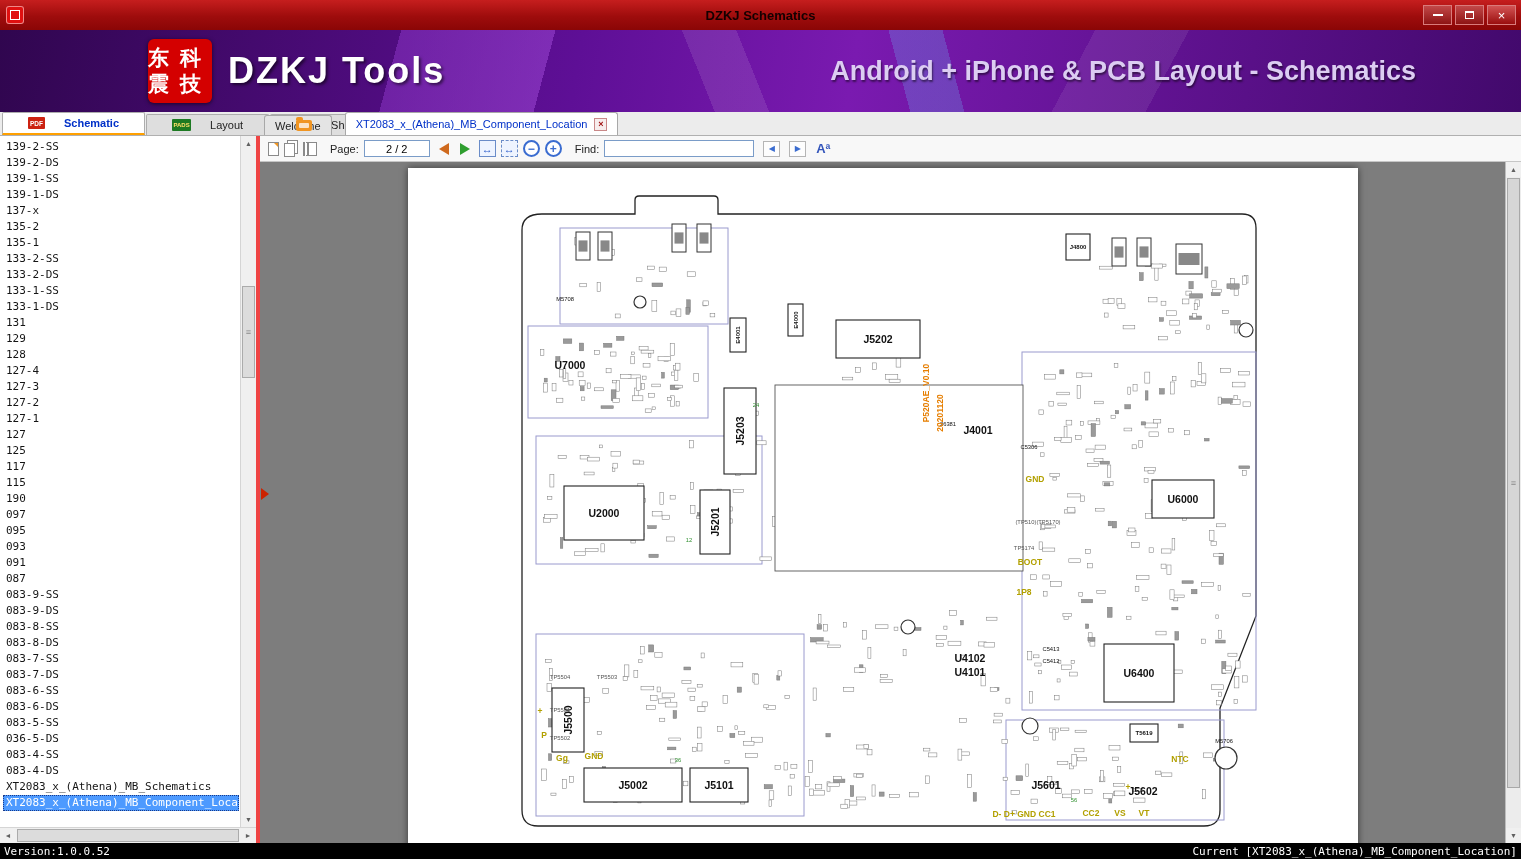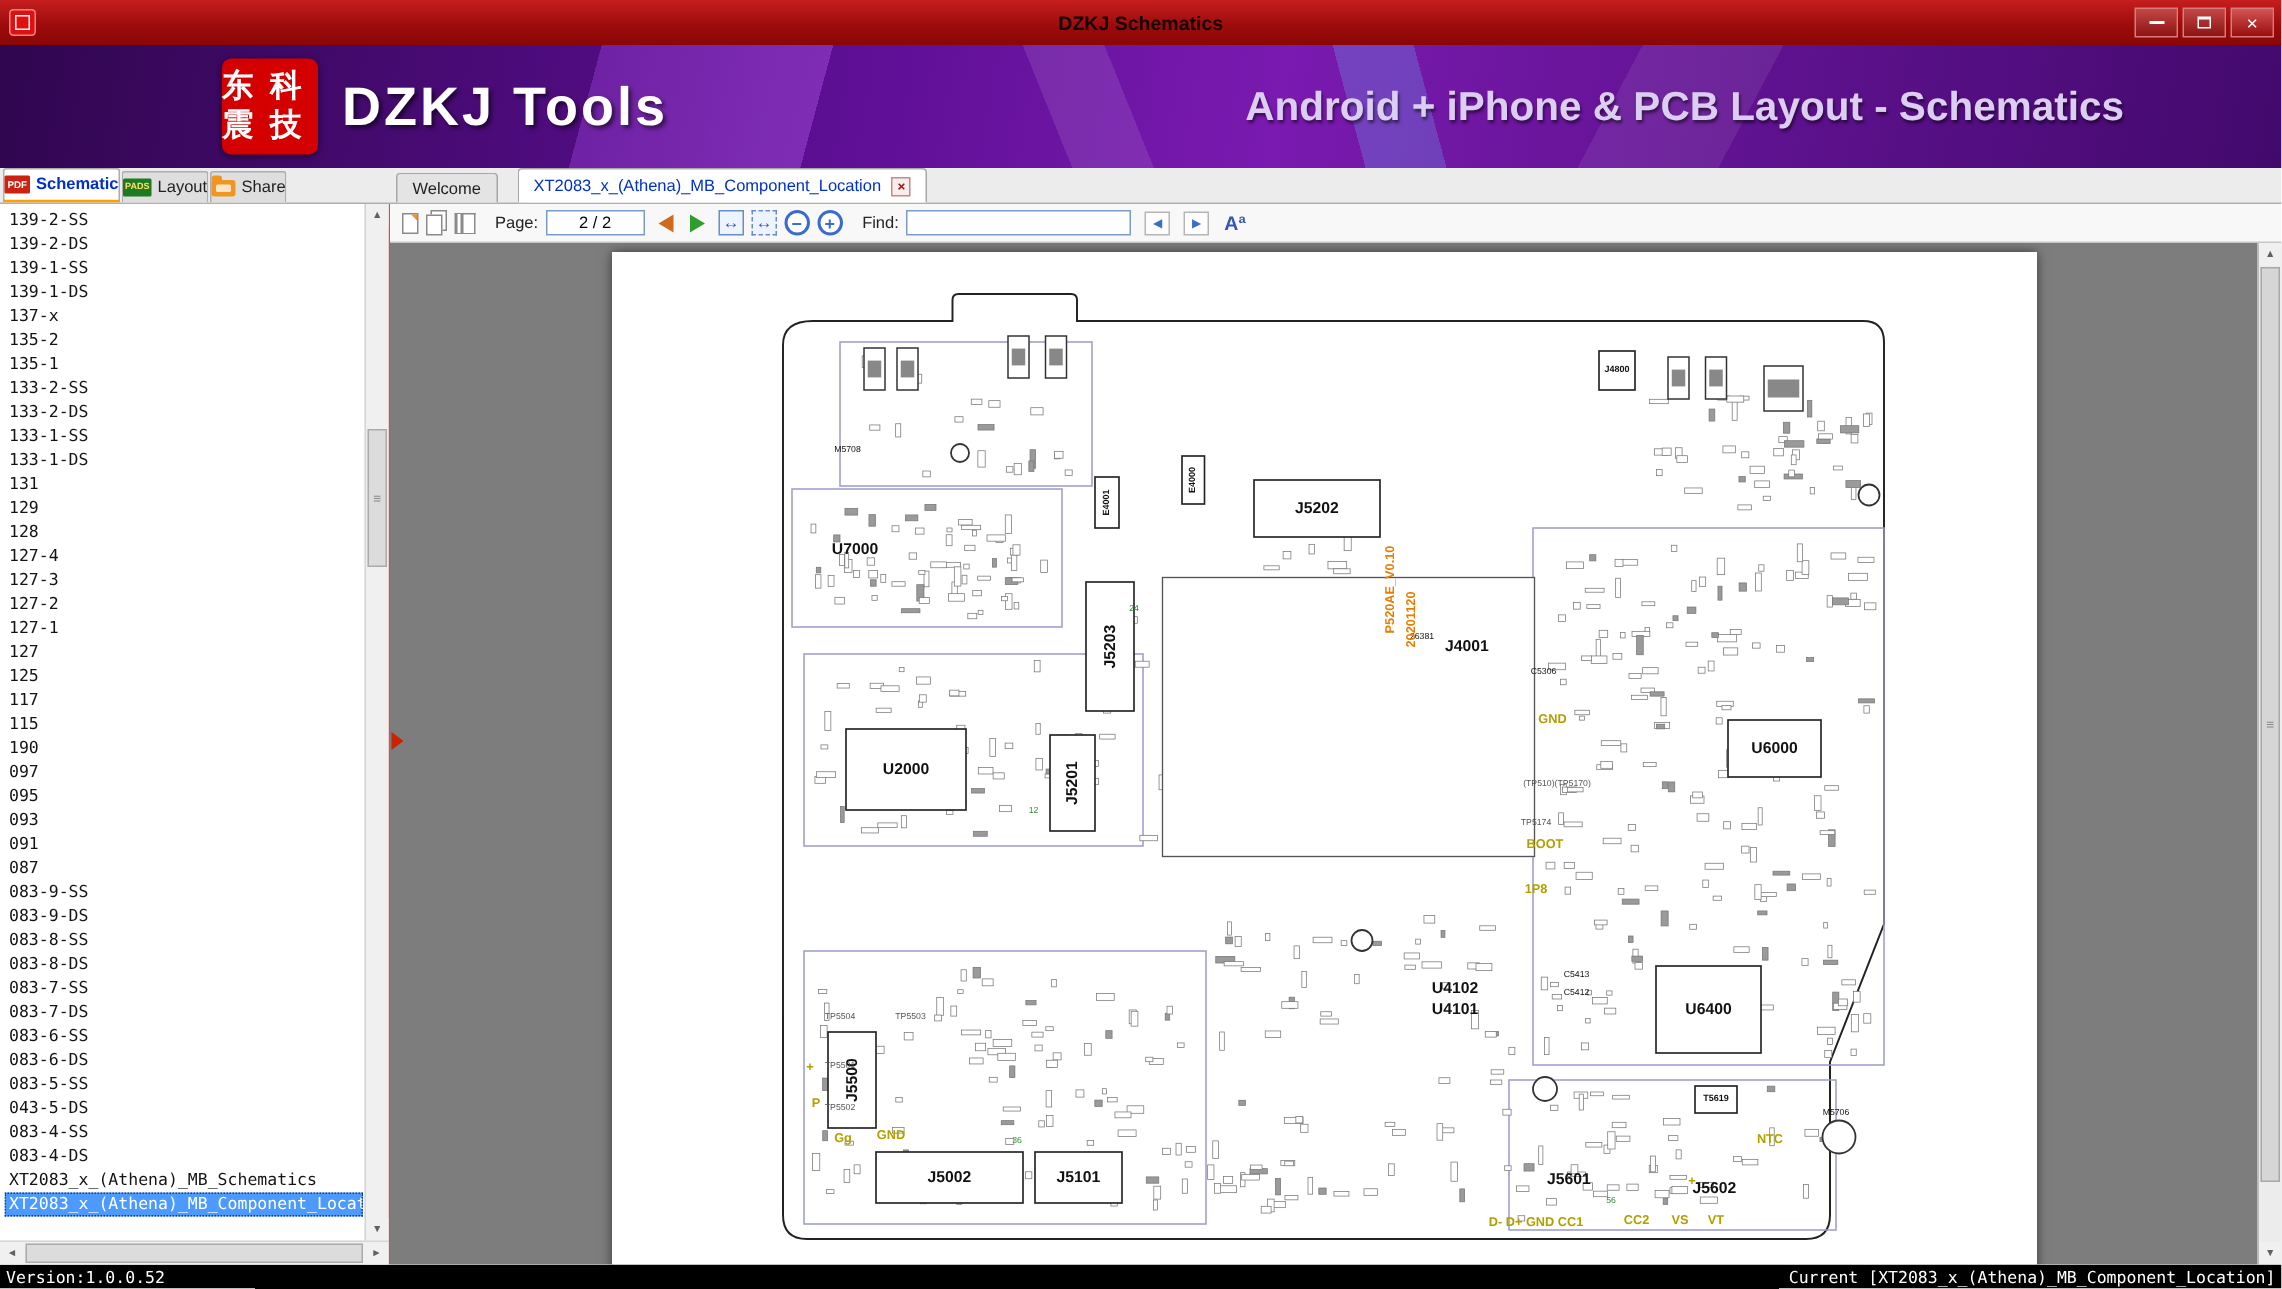--- a/index.html
+++ b/index.html
@@ -26,37 +26,37 @@
       linear-gradient(75deg, transparent 59%, rgba(110,170,240,.28) 59%, rgba(110,170,240,.28) 62.5%, transparent 62.5%),
       linear-gradient(118deg, transparent 70%, rgba(255,255,255,.08) 70%, rgba(255,255,255,.08) 76%, transparent 76%),
       linear-gradient(100deg,#30064f,#5e0f96 38%,#7a1ab0 56%,#42096c); }
   .banner-logo { width:64px; height:64px; margin-left:148px; background:#d40000; border-radius:6px; display:flex; align-items:center; justify-content:center; color:#fff; font-weight:bold; font-size:21px; line-height:26px; box-shadow:0 1px 4px rgba(0,0,0,.6); flex:0 0 auto; }
   .banner-title { margin-left:16px; font-size:36px; font-weight:bold; color:#ffffff; letter-spacing:2px; text-shadow:2px 2px 3px rgba(0,0,0,.55); white-space:nowrap; }
   .banner-sub { margin-left:auto; margin-right:105px; font-size:27px; font-weight:bold; color:#dccdf2; text-shadow:1px 2px 2px rgba(0,0,0,.5); white-space:nowrap; }
 
   
   .tabbar { height:24px; flex:0 0 auto; background:#ececec; border-bottom:1px solid #b0b0b0; display:flex; align-items:flex-end; }
   .main-tabs { width:260px; flex:0 0 auto; display:flex; align-items:flex-end; height:100%; padding-left:2px; }
-  .tab { height:21px; display:flex; align-items:center; gap:4px; padding:0 0; font-size:11px; color:#222; background:#dedede; border:1px solid #adadad; border-bottom:none; border-radius:2px 2px 0 0; margin-right:1px; cursor:default; white-space:nowrap; }
+  .tab { height:21px; display:flex; align-items:center; gap:19px; padding:0 25px; font-size:11px; color:#222; background:#dedede; border:1px solid #adadad; border-bottom:none; border-radius:2px 2px 0 0; margin-right:1px; cursor:default; white-space:nowrap; }
   .tab.active { background:#ffffff; color:#0030c8; font-weight:bold; border-bottom:2px solid #ffa000; height:23px; }
   .icon-pdf { width:17px; height:12px; background:#cc2211; color:#fff; font-size:6.5px; font-weight:bold; display:flex; align-items:center; justify-content:center; border-radius:1px; }
   .icon-pads { width:19px; height:12px; background:#1d7a22; color:#ffe066; font-size:6px; font-weight:bold; display:flex; align-items:center; justify-content:center; border-radius:1px; }
   .icon-share { width:16px; height:11px; background:#f09522; border-radius:1px 2px 2px 2px; position:relative; }
   .icon-share::before { content:""; position:absolute; top:-3px; left:0; width:7px; height:3px; background:#f09522; border-radius:2px 2px 0 0; }
   .icon-share::after { content:""; position:absolute; top:3px; left:3px; width:10px; height:5px; background:rgba(255,255,255,.75); border-radius:1px; }
   .doc-tabs { display:flex; align-items:flex-end; height:100%; margin-left:4px; }
   .doc-tab { height:20px; display:flex; align-items:center; padding:0 10px; font-size:11px; background:#e4e4e4; border:1px solid #a8a8a8; border-bottom:none; border-radius:3px 3px 0 0; margin-right:13px; color:#222; cursor:default; white-space:nowrap; }
   .doc-tab.active { background:#fff; color:#0030c8; height:23px; }
   .doc-close { margin-left:7px; width:13px; height:13px; border:1px solid #c98888; background:#f7eded; color:#a01010; font-size:9px; font-weight:bold; display:flex; align-items:center; justify-content:center; cursor:default; }
 
   
   .content { flex:1 1 auto; display:flex; position:relative; overflow:hidden; background:#fff; }
 
   
-  .sidebar { width:260px; flex:0 0 auto; position:relative; background:#fff; border-right:1px solid #ef4444; }
+  .sidebar { width:260px; flex:0 0 auto; position:relative; background:#fff; border-right:4px solid #ef4444; }
   .sb-list { position:absolute; top:3px; left:3px; right:17px; bottom:16px; overflow:hidden; font-family:"DejaVu Sans Mono", monospace; font-size:11px; line-height:16px; color:#141414; white-space:nowrap; }
   .sb-item { height:16px; padding-left:3px; cursor:default; }
   .sb-item.selected { background:#4d9aff; color:#fff; outline:1px dotted #1a3a88; outline-offset:-1px; }
   .sb-vscroll { position:absolute; top:0; right:0; bottom:16px; width:16px; background:#f0f0f0; border-left:1px solid #d5d5d5; }
   .scroll-arr { height:15px; width:100%; display:flex; align-items:center; justify-content:center; font-size:7px; color:#606060; background:#f0f0f0; cursor:default; }
   .sb-vscroll .scroll-arr.bottom { position:absolute; bottom:0; left:0; }
   .sb-vthumb { position:absolute; top:150px; left:1px; right:1px; height:92px; background:#dcdcdc; border:1px solid #ababab; display:flex; align-items:center; justify-content:center; font-size:9px; color:#8a8a8a; cursor:default; }
   .sb-hscroll { position:absolute; left:0; right:0; bottom:0; height:16px; background:#f0f0f0; border-top:1px solid #d5d5d5; display:flex; align-items:stretch; }
   .sb-hscroll .scroll-arr { height:100%; width:16px; flex:0 0 auto; }
   .sb-hthumb { flex:1 1 auto; margin:1px; background:#dcdcdc; border:1px solid #ababab; cursor:default; }
@@ -182,21 +182,21 @@
           <div class="sb-item">087</div>
           <div class="sb-item">083-9-SS</div>
           <div class="sb-item">083-9-DS</div>
           <div class="sb-item">083-8-SS</div>
           <div class="sb-item">083-8-DS</div>
           <div class="sb-item">083-7-SS</div>
           <div class="sb-item">083-7-DS</div>
           <div class="sb-item">083-6-SS</div>
           <div class="sb-item">083-6-DS</div>
           <div class="sb-item">083-5-SS</div>
-          <div class="sb-item">043-5-DS</div>
+          <div class="sb-item">036-5-DS</div>
           <div class="sb-item">083-4-SS</div>
           <div class="sb-item">083-4-DS</div>
           <div class="sb-item">XT2083_x_(Athena)_MB_Schematics</div>
           <div class="sb-item selected">XT2083_x_(Athena)_MB_Component_Locatio</div>
         </div>
       <div class="sb-vscroll">
         <div class="scroll-arr">▲</div>
         <div class="sb-vthumb">
             <span>≡</span>
           </div>

